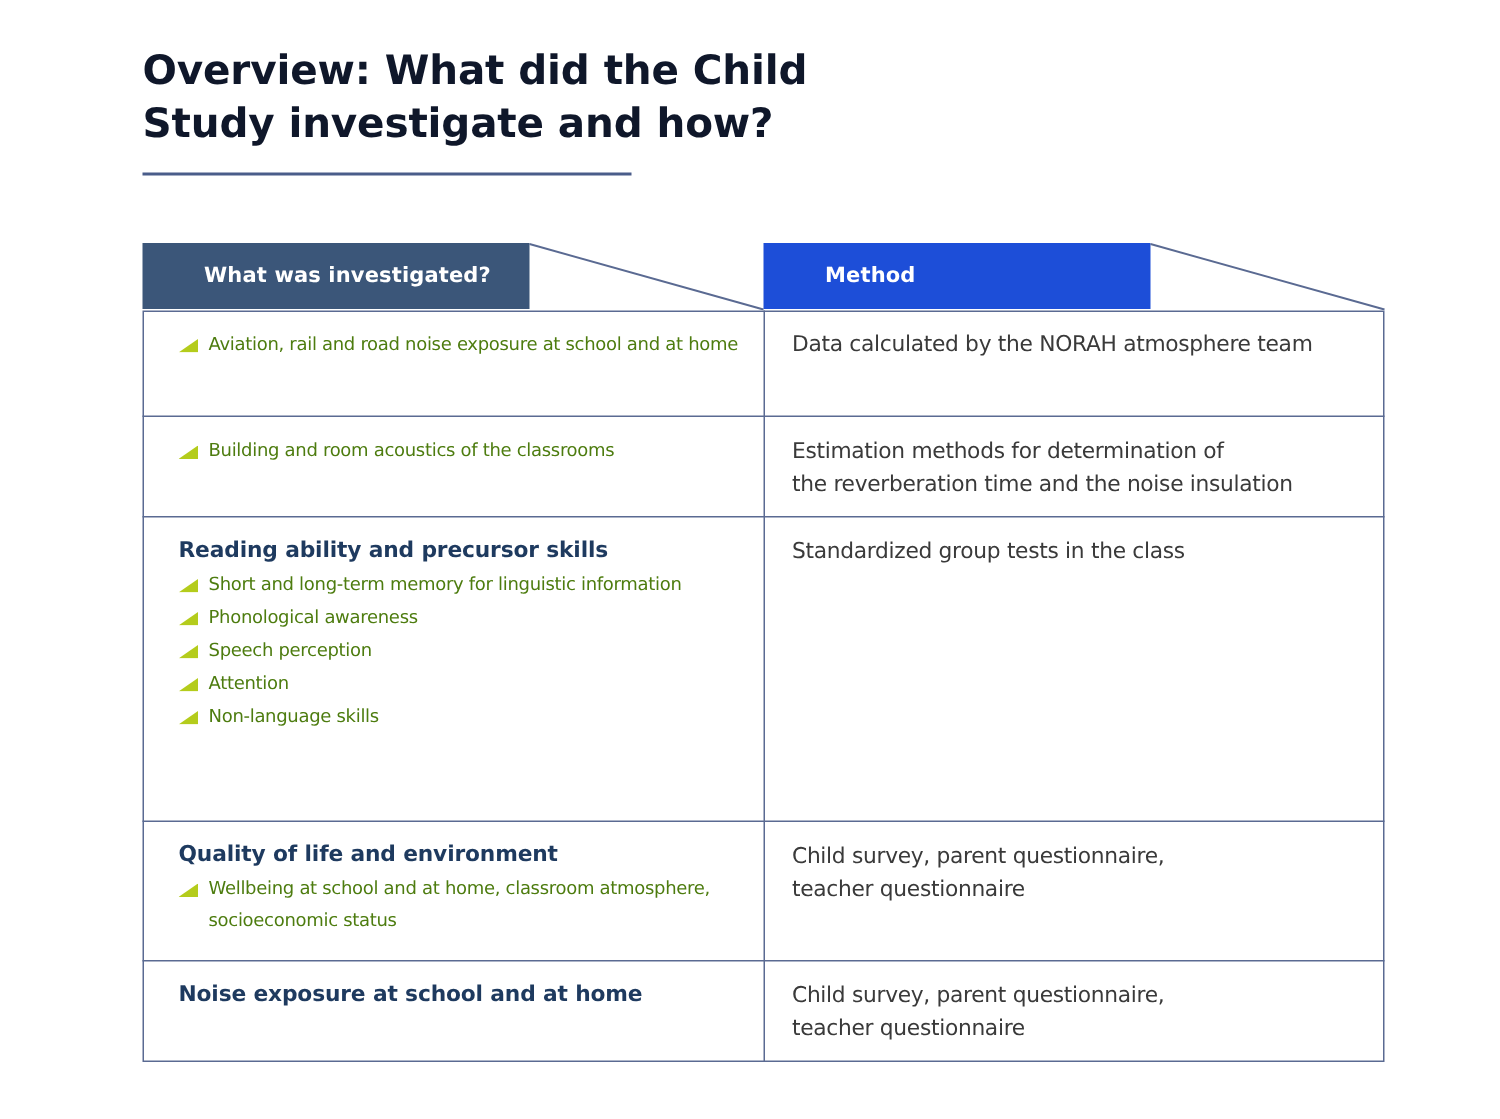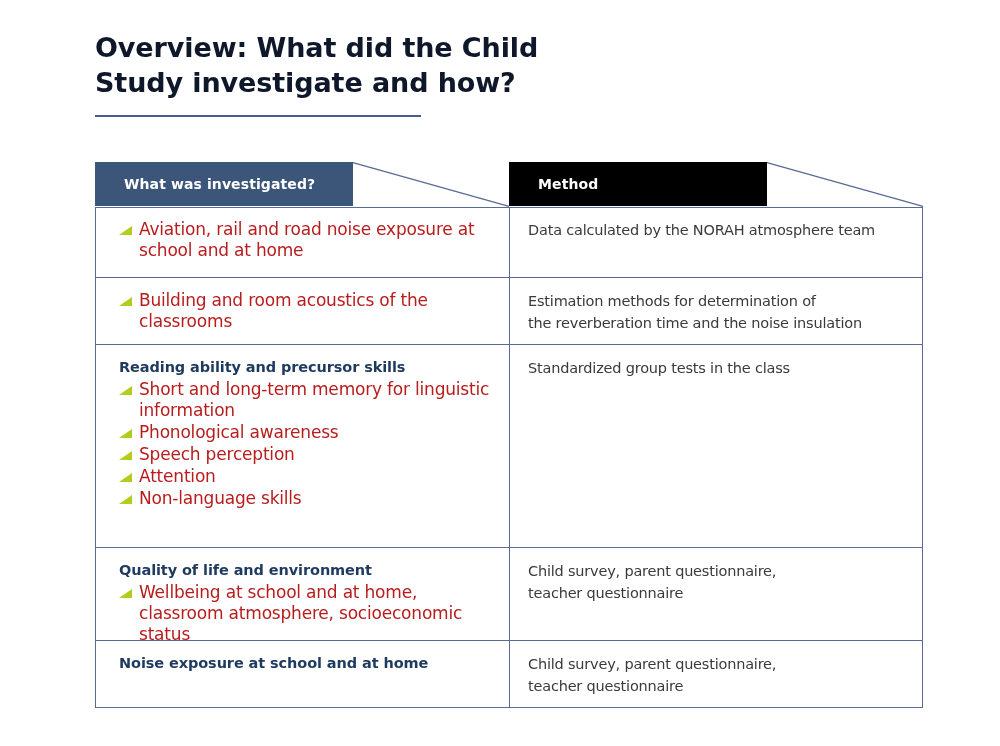--- a/index.html
+++ b/index.html
@@ -55,32 +55,32 @@
     position: absolute;
     top: 0;
     height: 44px;
     box-sizing: border-box;
     display: flex;
     align-items: center;
     color: #ffffff;
     font-family: "DejaVu Sans", sans-serif;
     font-size: 14px;
     font-weight: bold;
-    padding-left: 29px;
+    padding-left: 41px;
     letter-spacing: 0.1px;
   }
   .hdr-investigated {
     left: 0;
     width: 258px;
     background: #3b5679;
   }
   .hdr-method {
     left: 414px;
     width: 258px;
-    background: #000000;
+    background: #1d4ed8;
   }
 
   
   .diag {
     position: absolute;
     top: 0;
     height: 45px;
     overflow: visible;
   }
   .diag-1 { left: 258px; width: 156px; }
@@ -136,23 +136,23 @@
 
   ul.bullets {
     list-style: none;
     margin: 0;
     padding: 0;
   }
   ul.bullets li {
     position: relative;
     padding-left: 22px;
     font-family: "DejaVu Sans", sans-serif;
-    font-size: 17px;
+    font-size: 12px;
     line-height: 21px;
-    color: #b91c1c;
+    color: #4d7c0f;
     letter-spacing: -0.2px;
     margin-bottom: 1px;
   }
   ul.bullets li .tri {
     position: absolute;
     left: 2px;
     top: 7px;
     width: 13px;
     height: 9px;
     background: #b4cc1c;

